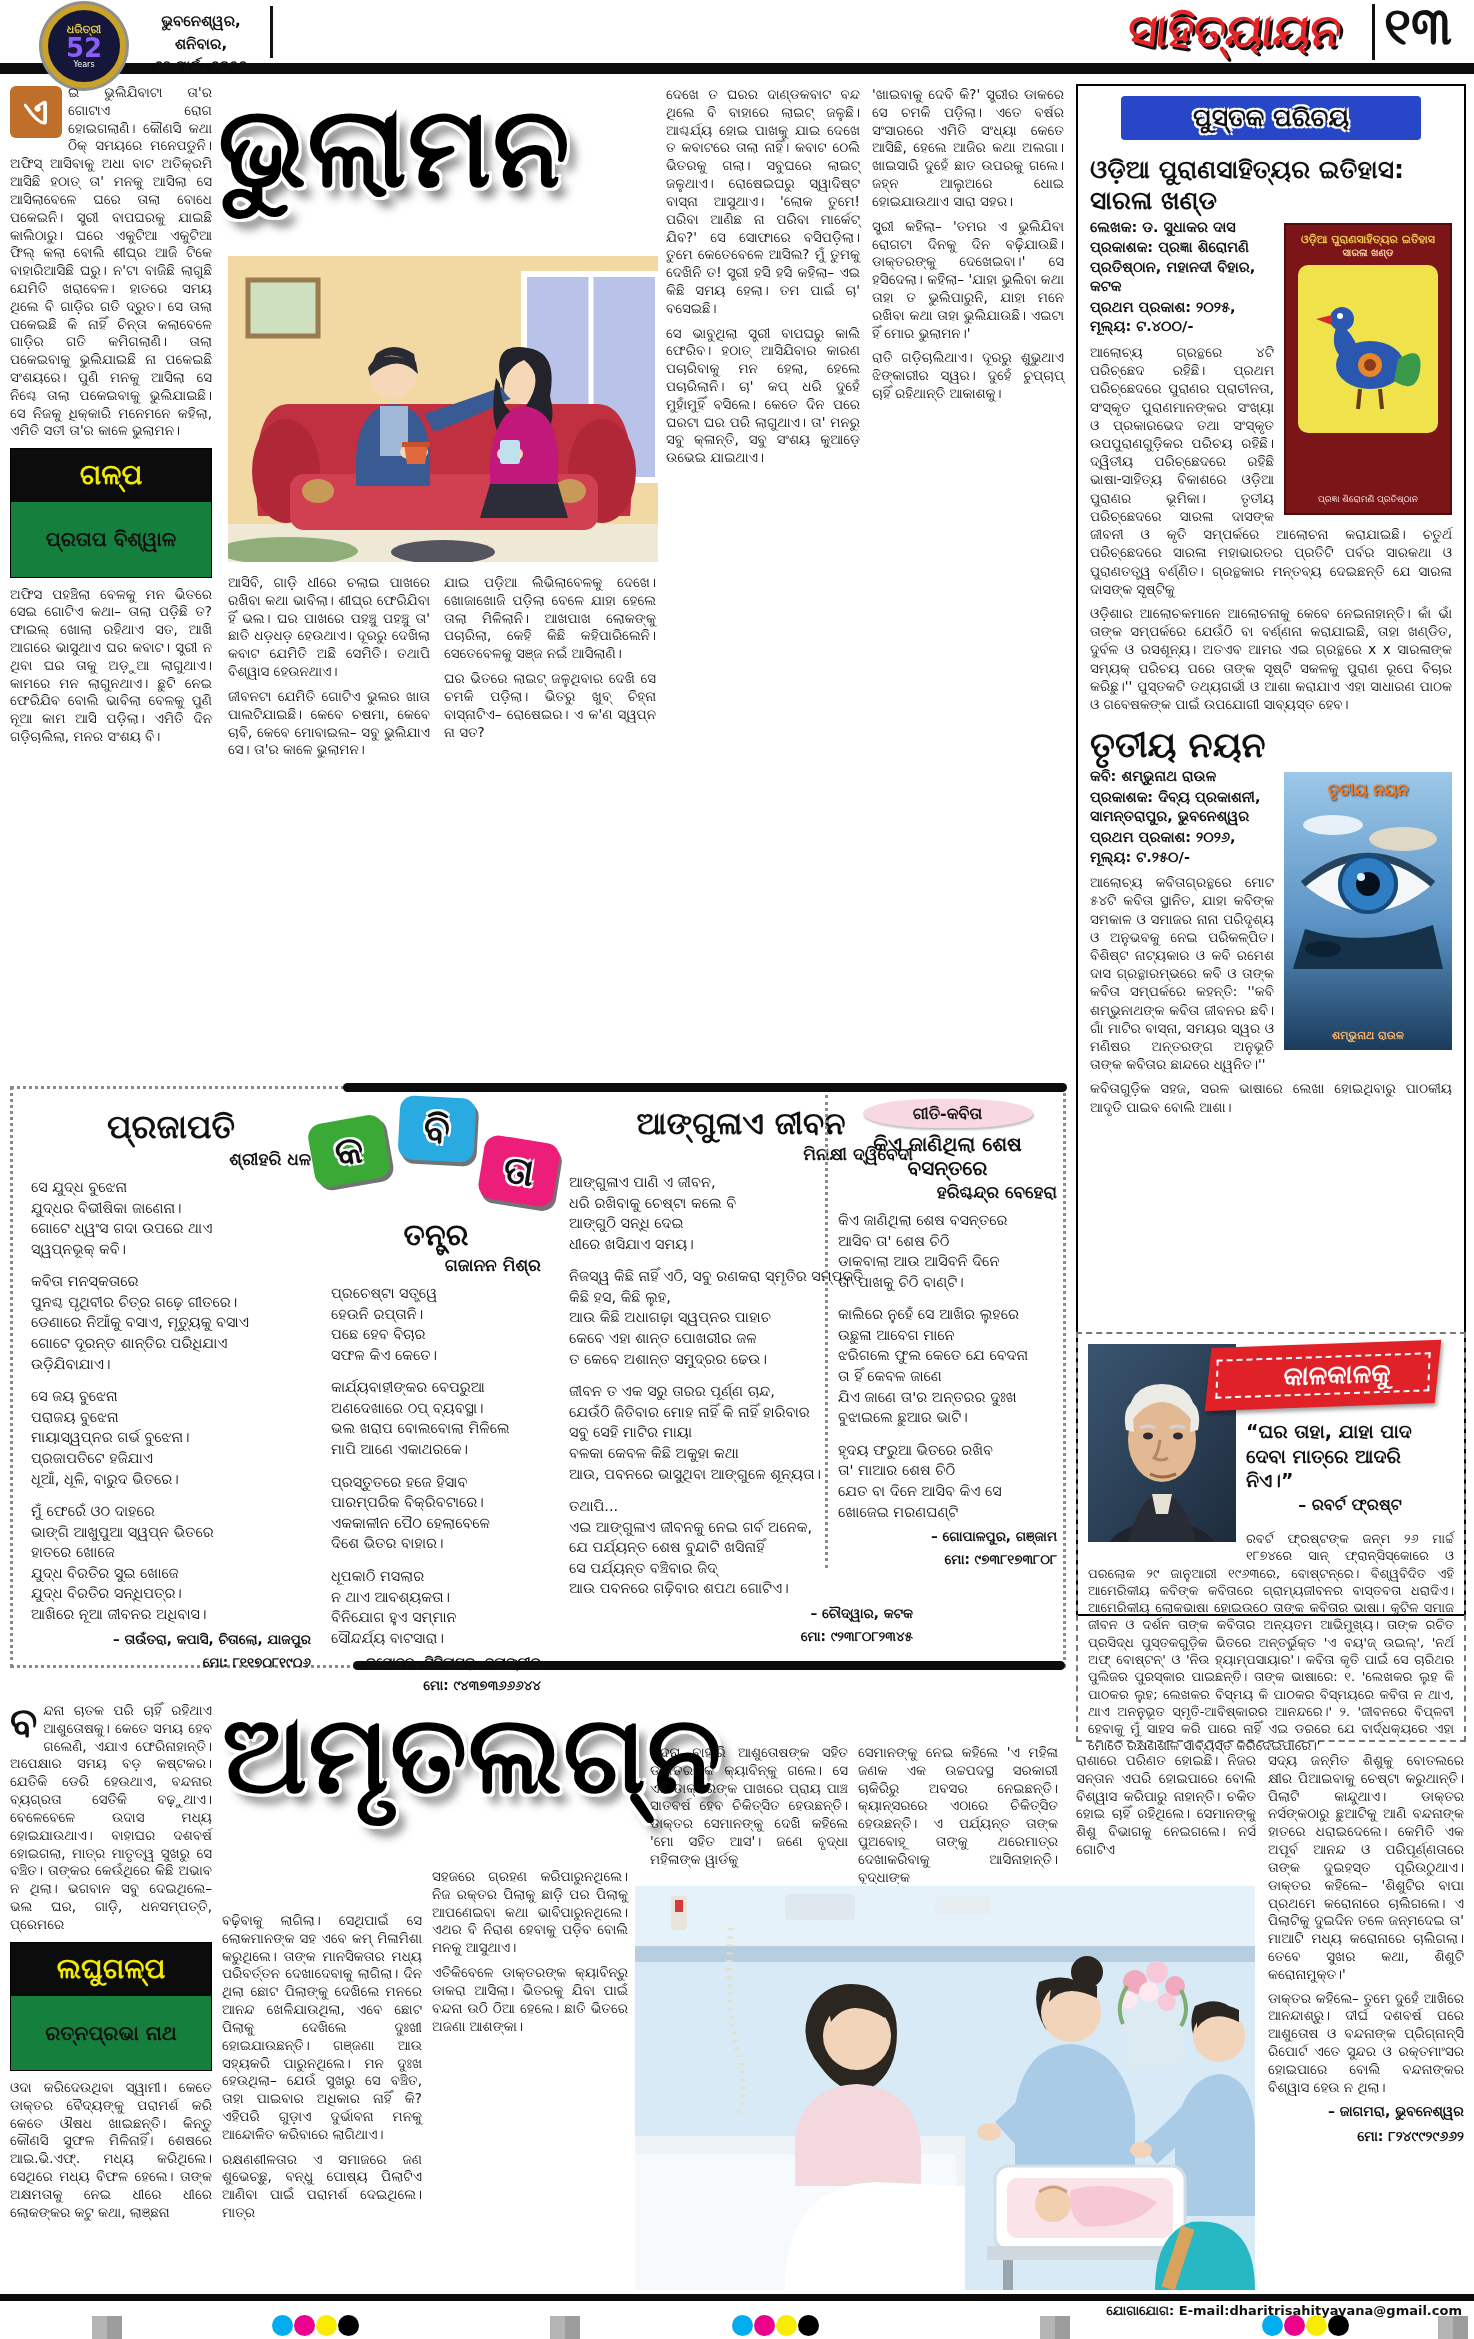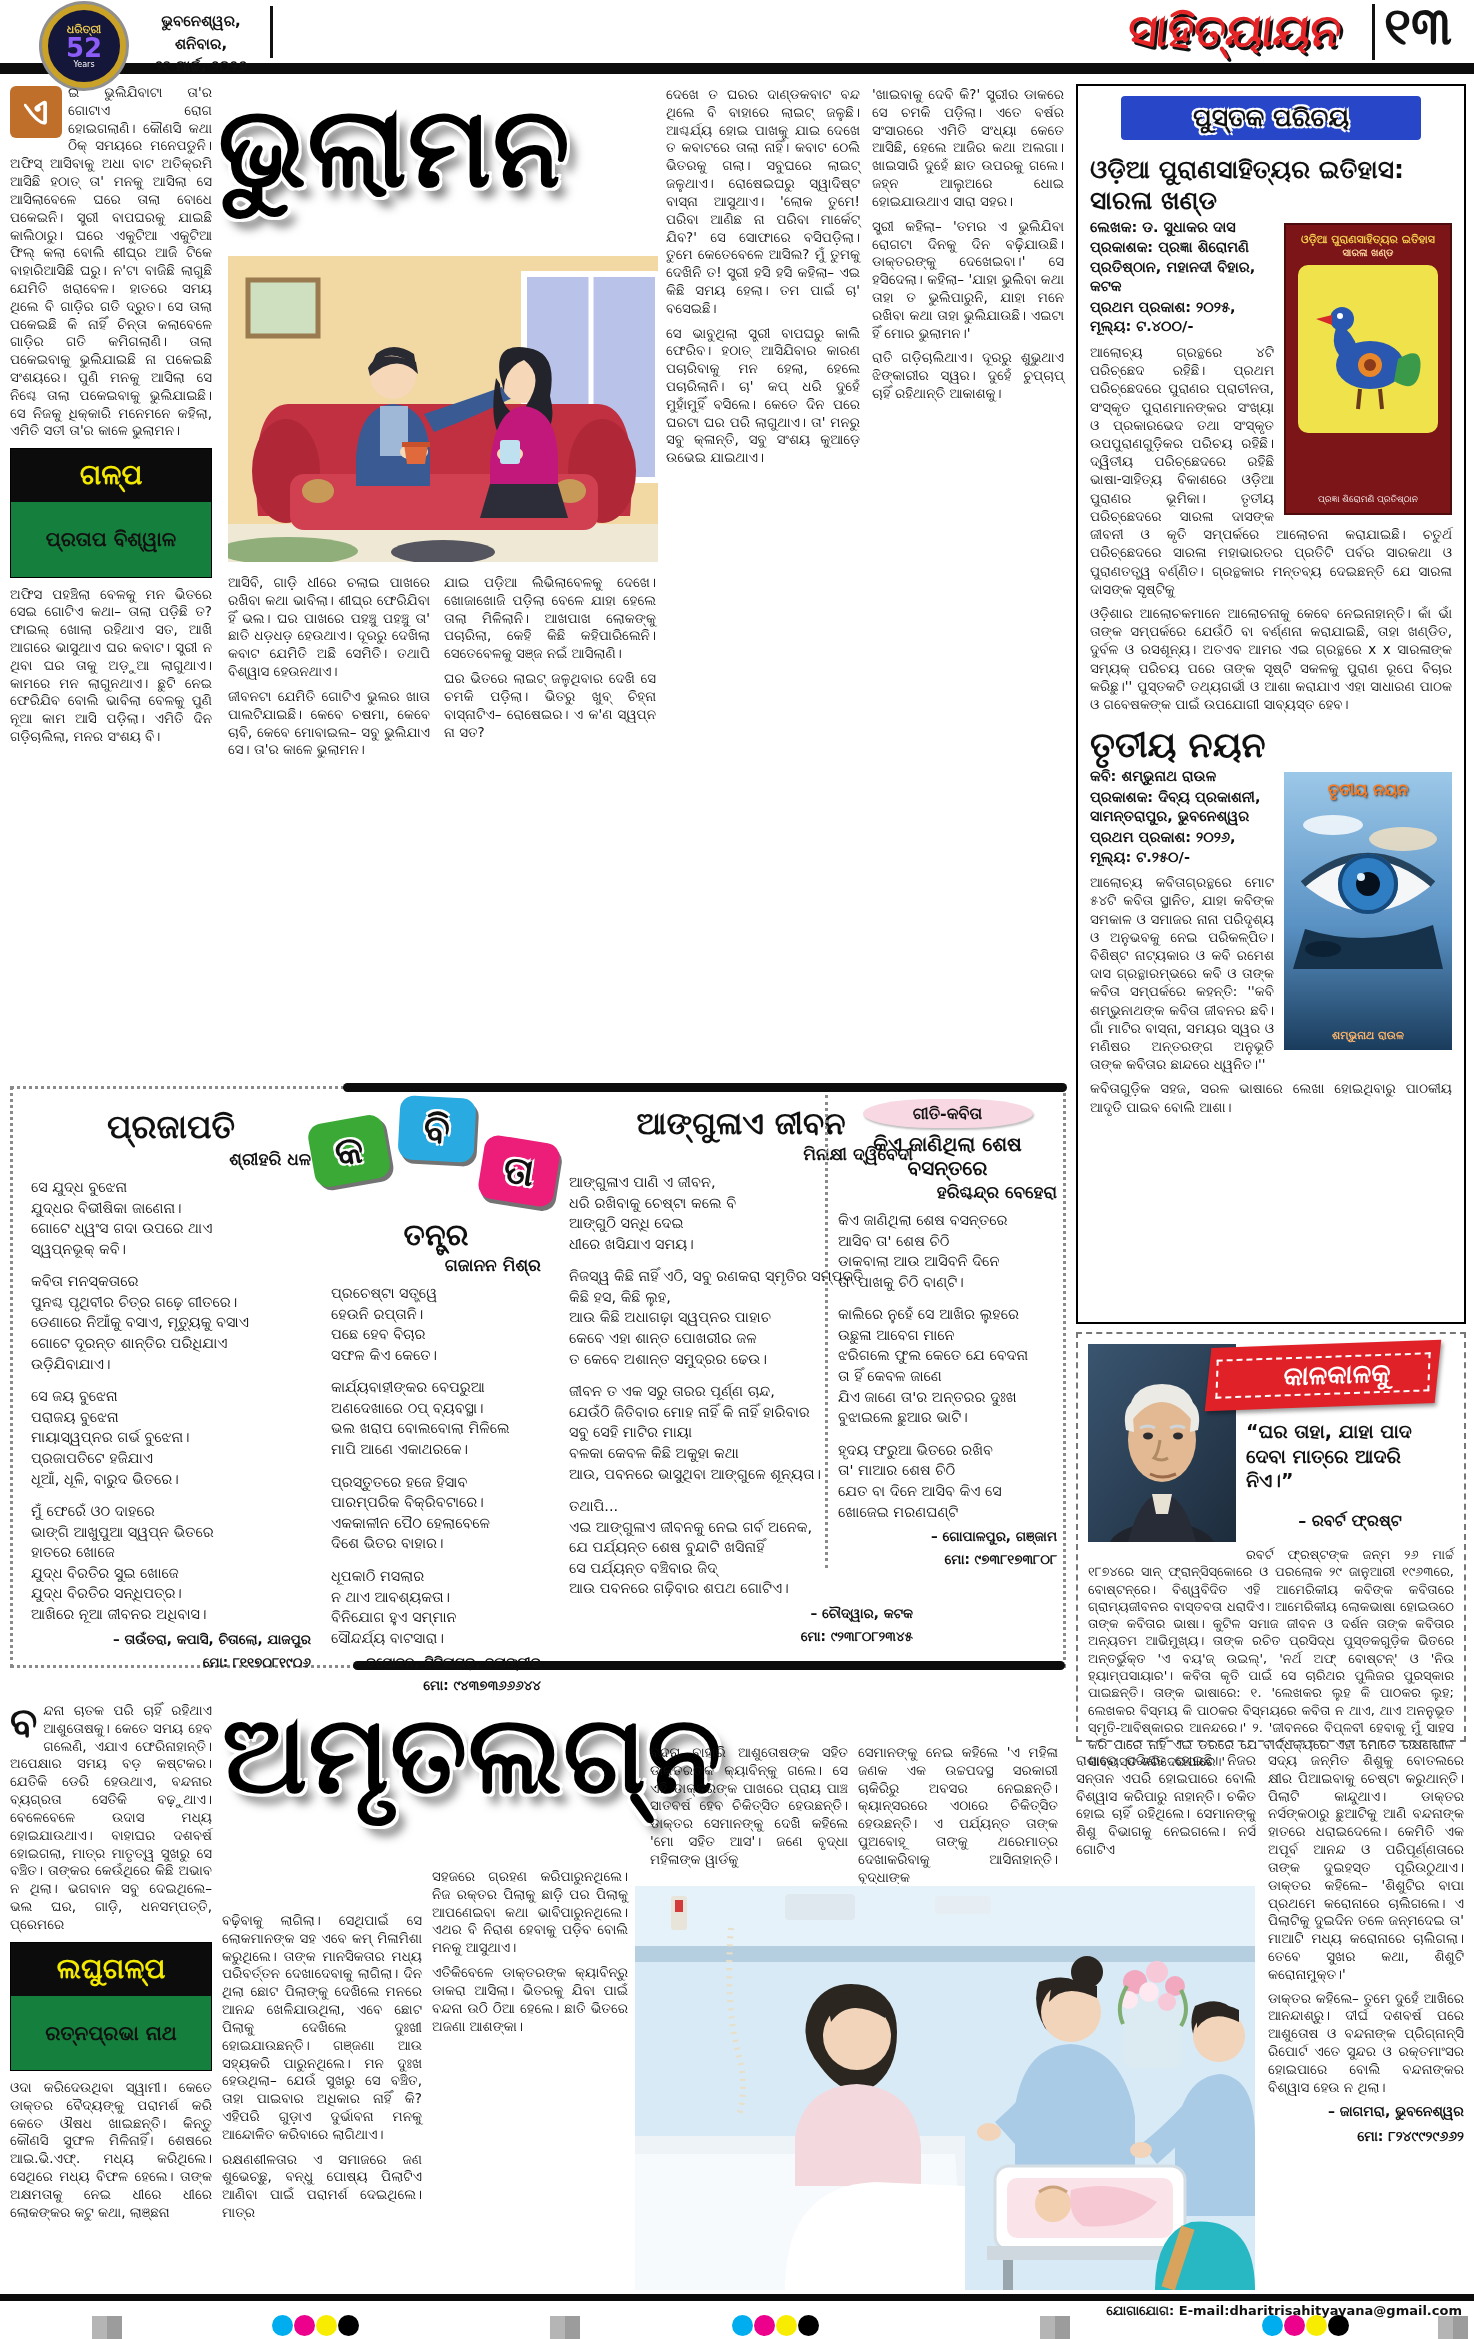--- a/index.html
+++ b/index.html
@@ -128,21 +128,21 @@
   <div class="col" style="left:666px;top:86px;width:194px;height:990px;">
       <p>ଦେଖେ ତ ଘରର ଦାଣ୍ଡକବାଟ ବନ୍ଦ ଥିଲେ ବି ବାହାରେ ଲାଇଟ୍ ଜଳୁଛି। ଆଶ୍ଚର୍ଯ୍ୟ ହୋଇ ପାଖକୁ ଯାଇ ଦେଖେ ତ କବାଟରେ ତାଲା ନାହିଁ। କବାଟ ଠେଲି ଭିତରକୁ ଗଲା। ସବୁଘରେ ଲାଇଟ୍ ଜଳୁଥାଏ। ରୋଷେଇଘରୁ ସ୍ୱାଦିଷ୍ଟ ବାସ୍ନା ଆସୁଥାଏ। 'ଲୋକ ତୁମେ! ପରିବା ଆଣିଛ ନା ପରିବା ମାର୍କେଟ୍ ଯିବ?' ସେ ସୋଫାରେ ବସିପଡ଼ିଲା। ତୁମେ କେତେବେଳେ ଆସିଲ? ମୁଁ ତୁମକୁ ଦେଖିନି ତ! ସ୍ତ୍ରୀ ହସି ହସି କହିଲା– ଏଇ କିଛି ସମୟ ହେଲା। ତମ ପାଇଁ ଚା' ବସେଇଛି।</p>
       <p>ସେ ଭାବୁଥିଲା ସ୍ତ୍ରୀ ବାପଘରୁ କାଲି ଫେରିବ। ହଠାତ୍ ଆସିଯିବାର କାରଣ ପଚାରିବାକୁ ମନ ହେଲା, ହେଲେ ପଚାରିଲାନି। ଚା' କପ୍ ଧରି ଦୁହେଁ ମୁହାଁମୁହିଁ ବସିଲେ। କେତେ ଦିନ ପରେ ଘରଟା ଘର ପରି ଲାଗୁଥାଏ। ତା' ମନରୁ ସବୁ କ୍ଳାନ୍ତି, ସବୁ ସଂଶୟ କୁଆଡ଼େ ଉଭେଇ ଯାଇଥାଏ।</p>
     </div>
   <div class="col" style="left:872px;top:86px;width:192px;height:990px;">
       <p>'ଖାଇବାକୁ ଦେବି କି?' ସ୍ତ୍ରୀର ଡାକରେ ସେ ଚମକି ପଡ଼ିଲା। ଏତେ ବର୍ଷର ସଂସାରରେ ଏମିତି ସଂଧ୍ୟା କେତେ ଆସିଛି, ହେଲେ ଆଜିର କଥା ଅଲଗା। ଖାଇସାରି ଦୁହେଁ ଛାତ ଉପରକୁ ଗଲେ। ଜହ୍ନ ଆଲୁଅରେ ଧୋଇ ହୋଇଯାଉଥାଏ ସାରା ସହର।</p>
       <p>ସ୍ତ୍ରୀ କହିଲା– 'ତମର ଏ ଭୁଲିଯିବା ରୋଗଟା ଦିନକୁ ଦିନ ବଢ଼ିଯାଉଛି। ଡାକ୍ତରଙ୍କୁ ଦେଖେଇବା।' ସେ ହସିଦେଲା। କହିଲା– 'ଯାହା ଭୁଲିବା କଥା ତାହା ତ ଭୁଲିପାରୁନି, ଯାହା ମନେ ରଖିବା କଥା ତାହା ଭୁଲିଯାଉଛି। ଏଇଟା ହିଁ ମୋର ଭୁଲାମନ।'</p>
       <p>ରାତି ଗଡ଼ିଚାଲିଥାଏ। ଦୂରରୁ ଶୁଭୁଥାଏ ଝିଙ୍କାରୀର ସ୍ୱର। ଦୁହେଁ ଚୁପ୍‌ଚାପ୍ ଚାହିଁ ରହିଥାନ୍ତି ଆକାଶକୁ।</p>
     </div>
 
-  <div class="abs" style="left:1076px;top:84px;width:390px;height:1240px;border:2px solid #000;padding:10px 12px;box-sizing:border-box;">
+  <div class="abs" style="left:1076px;top:84px;width:390px;height:1532px;border:2px solid #000;padding:10px 12px;box-sizing:border-box;">
     <div style="width:300px;margin:0 auto;background:#2746c8;border-radius:4px;text-align:center;padding:7px 0;">
       <span style="font-size:25px;font-weight:bold;color:#111;text-shadow:-2px -2px 0 #fff,2px -2px 0 #fff,-2px 2px 0 #fff,2px 2px 0 #fff;">ପୁସ୍ତକ ପରିଚୟ</span>
     </div>
 
     <div style="font-size:25px;font-weight:bold;line-height:1.25;margin-top:14px;">ଓଡ଼ିଆ ପୁରାଣସାହିତ୍ୟର ଇତିହାସ: ସାରଳା ଖଣ୍ଡ</div>
 
     <div style="float:right;width:168px;height:292px;margin:6px 0 8px 10px;background:#7c1517;border:2px solid #4d0c0d;display:flex;flex-direction:column;align-items:center;box-sizing:border-box;padding:8px 6px;">
       <div style="color:#f3cf4f;font-size:11px;font-weight:bold;text-align:center;line-height:1.3;">ଓଡ଼ିଆ ପୁରାଣସାହିତ୍ୟର ଇତିହାସ</div>
       <div style="color:#ffd9a0;font-size:10px;font-weight:bold;">ସାରଳା ଖଣ୍ଡ</div>
       <div style="width:140px;height:168px;background:#f0e24a;border-radius:10px;margin-top:6px;display:flex;align-items:center;justify-content:center;">
@@ -350,21 +350,21 @@
         <ellipse cx="90" cy="92" rx="5" ry="3.4" fill="#2c2c30"></ellipse>
         <path d="M52 84 Q60 80 67 84" stroke="#cfd4d8" stroke-width="3" fill="none"></path>
         <path d="M82 84 Q90 80 97 84" stroke="#cfd4d8" stroke-width="3" fill="none"></path>
         <path d="M72 96 Q70 110 66 114 Q74 118 80 114" stroke="#b08a62" stroke-width="3" fill="none"></path>
         <path d="M62 130 Q74 136 88 130" stroke="#9a6a4a" stroke-width="3" fill="none"></path>
       </svg>
     </div>
     <div class="ribbon" style="width:230px;margin-left:120px;">
       <div class="inner">କାଳକାଳକୁ</div>
     </div>
-    <div class="quote" style="margin:12px 0 18px 0;">“ଘର ତାହା, ଯାହା ପାଦ ଦେବା ମାତ୍ରେ ଆଦରି ନିଏ।”</div>
+    <div class="quote" style="margin:12px 0 2px 0;">“ଘର ତାହା, ଯାହା ପାଦ ଦେବା ମାତ୍ରେ ଆଦରି ନିଏ।”</div>
     <div style="text-align:center;font-weight:bold;font-size:16px;margin-bottom:16px;">– ରବର୍ଟ ଫ୍ରଷ୍ଟ</div>
     <div class="bodytext" style="text-align:justify;font-size:13px;line-height:1.33;">
         <p>ରବର୍ଟ ଫ୍ରଷ୍ଟଙ୍କ ଜନ୍ମ ୨୬ ମାର୍ଚ୍ଚ ୧୮୭୪ରେ ସାନ୍ ଫ୍ରାନ୍ସିସ୍କୋରେ ଓ ପରଲୋକ ୨୯ ଜାନୁଆରୀ ୧୯୬୩ରେ, ବୋଷ୍ଟନ୍‌ରେ। ବିଶ୍ୱବିଦିତ ଏହି ଆମେରିକୀୟ କବିଙ୍କ କବିତାରେ ଗ୍ରାମ୍ୟଜୀବନର ବାସ୍ତବତା ଧରାଦିଏ। ଆମେରିକୀୟ ଲୋକଭାଷା ହୋଇଉଠେ ତାଙ୍କ କବିତାର ଭାଷା। କୁଟିଳ ସମାଜ ଜୀବନ ଓ ଦର୍ଶନ ତାଙ୍କ କବିତାର ଅନ୍ୟତମ ଆଭିମୁଖ୍ୟ। ତାଙ୍କ ରଚିତ ପ୍ରସିଦ୍ଧ ପୁସ୍ତକଗୁଡ଼ିକ ଭିତରେ ଅନ୍ତର୍ଭୁକ୍ତ 'ଏ ବୟ'ଜ୍ ଉଇଲ୍', 'ନର୍ଥ ଅଫ୍ ବୋଷ୍ଟନ୍' ଓ 'ନିଉ ହ୍ୟାମ୍ପସାୟାର'। କବିତା କୃତି ପାଇଁ ସେ ଚାରିଥର ପୁଲିଜର ପୁରସ୍କାର ପାଇଛନ୍ତି। ତାଙ୍କ ଭାଷାରେ: ୧. 'ଲେଖକର ଲୁହ କି ପାଠକର ଲୁହ; ଲେଖକର ବିସ୍ମୟ କି ପାଠକର ବିସ୍ମୟରେ କବିତା ନ ଥାଏ, ଥାଏ ଅନନୁଭୂତ ସ୍ମୃତି-ଆବିଷ୍କାରର ଆନନ୍ଦରେ।' ୨. 'ଜୀବନରେ ବିପ୍ଳବୀ ହେବାକୁ ମୁଁ ସାହସ କରି ପାରେ ନାହିଁ ଏଇ ଡରରେ ଯେ ବାର୍ଦ୍ଧକ୍ୟରେ ଏହା ମୋତେ ରକ୍ଷଣଶୀଳ ସାବ୍ୟସ୍ତ କରିଦେଇପାରେ।'</p>
       </div>
   </div>
 
   <div class="abs headline-big" style="left:222px;top:1692px;width:480px;font-size:108px;text-align:center;">ଅମୃତଲଗ୍ନ</div>
 
   <div class="col" style="left:10px;top:1702px;width:202px;height:588px;">
     <span class="dropcap" style="font-size:40px;">ବ</span>

